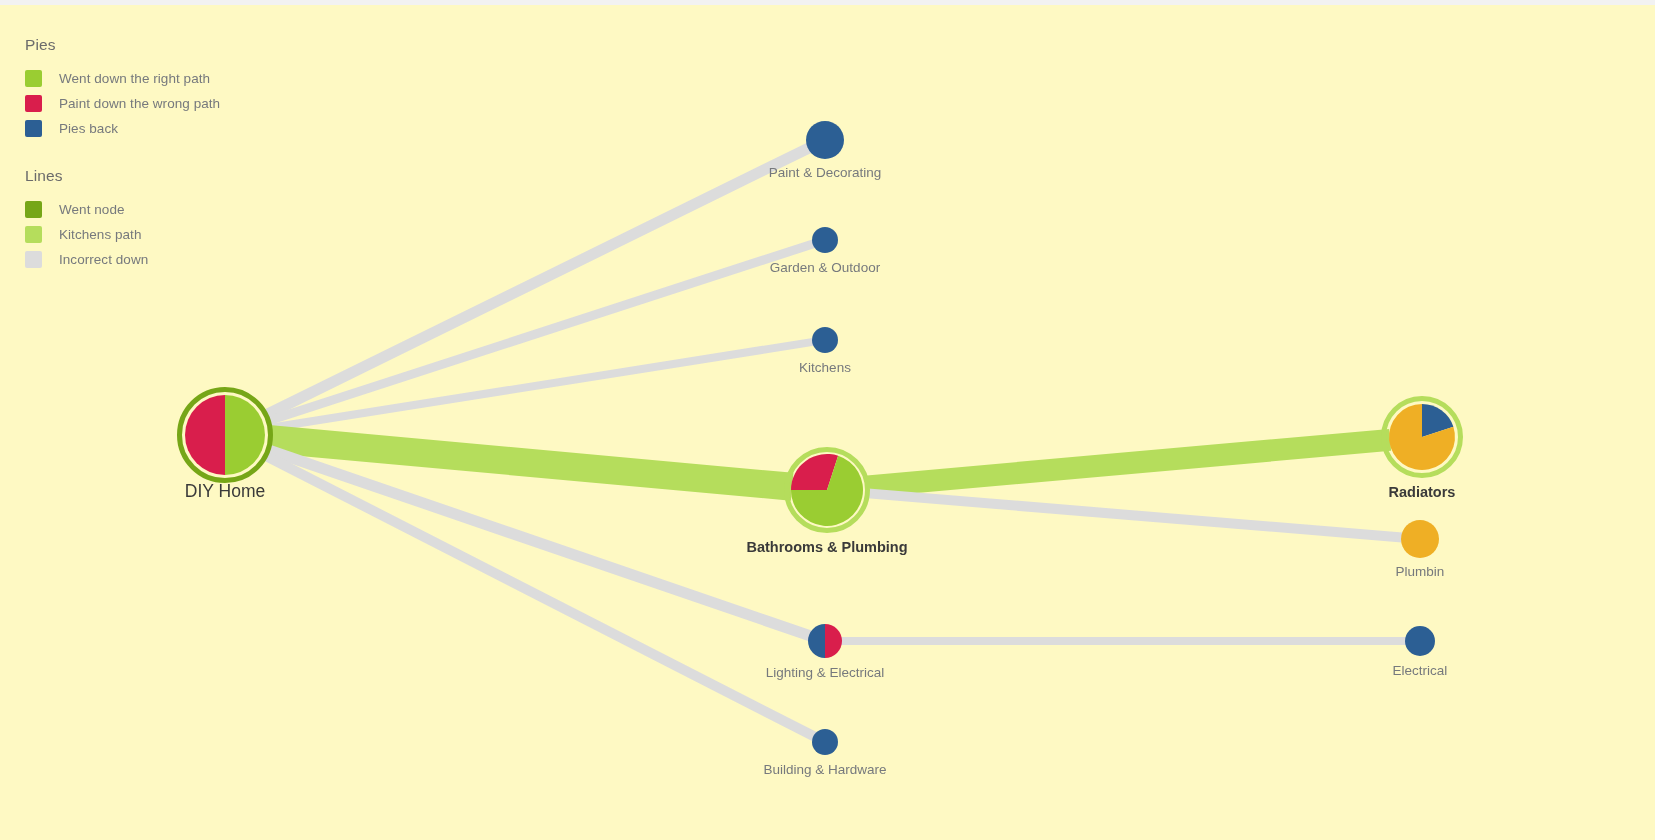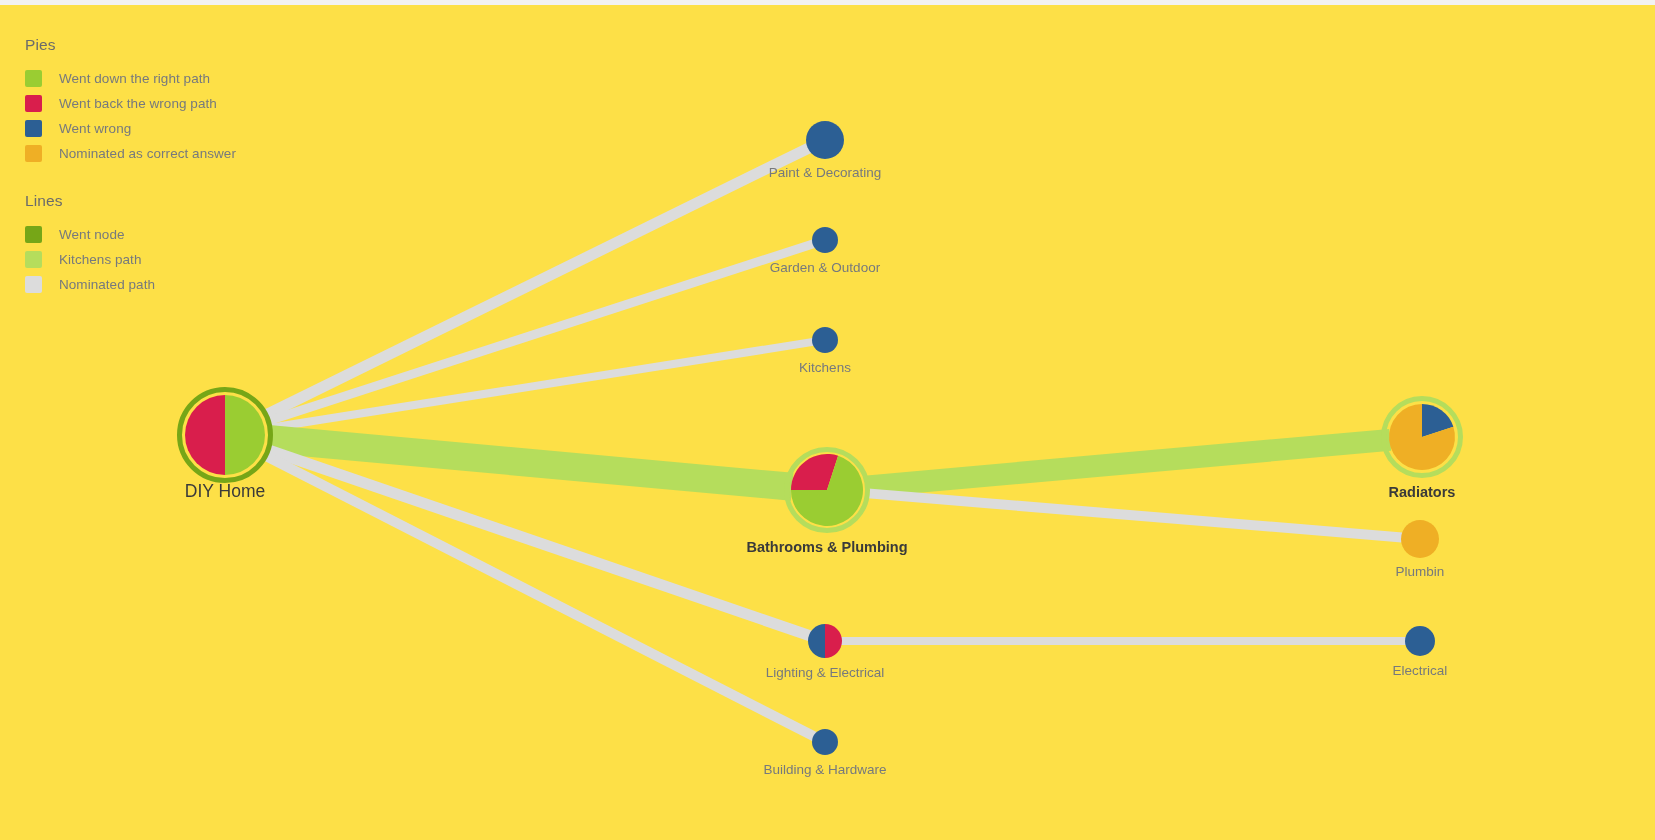--- a/index.html
+++ b/index.html
@@ -9,21 +9,21 @@
     background: #ffffff;
     width: 1655px;
     height: 840px;
     overflow: hidden;
     font-family: "Liberation Sans", sans-serif;
   }
   #app {
     position: relative;
     width: 1655px;
     height: 840px;
-    background: #fde047;
+    background: #fef9c3;
   }
   
   .top-rule {
     position: absolute;
     left: 0; top: 0;
     width: 1655px; height: 5px;
     background: #f2f2f2;
   }
   
   .legend {
@@ -92,51 +92,47 @@
     <div class="legend-group">
       <div class="legend-title">Pies</div>
 
       <div class="legend-row">
         <span class="legend-swatch" style="background:#9acd32"></span>
         <span class="legend-label">Went down the right path</span>
       </div>
 
       <div class="legend-row">
         <span class="legend-swatch" style="background:#d91e4c"></span>
-        <span class="legend-label">Went back the wrong path</span>
+        <span class="legend-label">Paint down the wrong path</span>
       </div>
 
       <div class="legend-row">
         <span class="legend-swatch" style="background:#2c5f94"></span>
-        <span class="legend-label">Went wrong</span>
-      </div>
-
-      <div class="legend-row">
-        <span class="legend-swatch" style="background:#efaf25"></span>
-        <span class="legend-label">Nominated as correct answer</span>
-      </div>
+        <span class="legend-label">Pies back</span>
+      </div>
+
 
     </div>
 
     <div class="legend-group" style="margin-top:26px">
       <div class="legend-title">Lines</div>
 
       <div class="legend-row">
         <span class="legend-swatch" style="background:#76a617"></span>
         <span class="legend-label">Went node</span>
       </div>
 
       <div class="legend-row">
         <span class="legend-swatch" style="background:#b5dd5c"></span>
         <span class="legend-label">Kitchens path</span>
       </div>
 
       <div class="legend-row">
         <span class="legend-swatch" style="background:#dcdcdc"></span>
-        <span class="legend-label">Nominated path</span>
+        <span class="legend-label">Incorrect down</span>
       </div>
     </div>
   </div>
 
   <svg id="graph" viewBox="0 0 1655 840">
     <g id="links-layer">
         <polygon points="268.70704663190844,419.6395288250595 811.273541946639,152.87766862865024 806.420111667897,143.00628501086956 263.8536163531663,409.7681452072788" fill="#dcdcdc"></polygon>
         <polygon points="270.13845448714267,425.06169398176155 814.9784785007475,247.98868617733996 812.1967038497096,239.4293795587614 267.3566798361046,416.50238736318306" fill="#dcdcdc"></polygon>
         <polygon points="271.05956326687743,431.7570643446837 813.7731872237275,345.8274072181825 812.5221054480726,337.92583810878256 269.8084814912224,423.8554952352838" fill="#dcdcdc"></polygon>
         <polygon points="269.5354469506984,453.1271609719097 790.871400289605,500.757522157358 793.4189297563636,472.87365417574546 272.082976417457,425.24329299029716" fill="#b5dd5c"></polygon>

